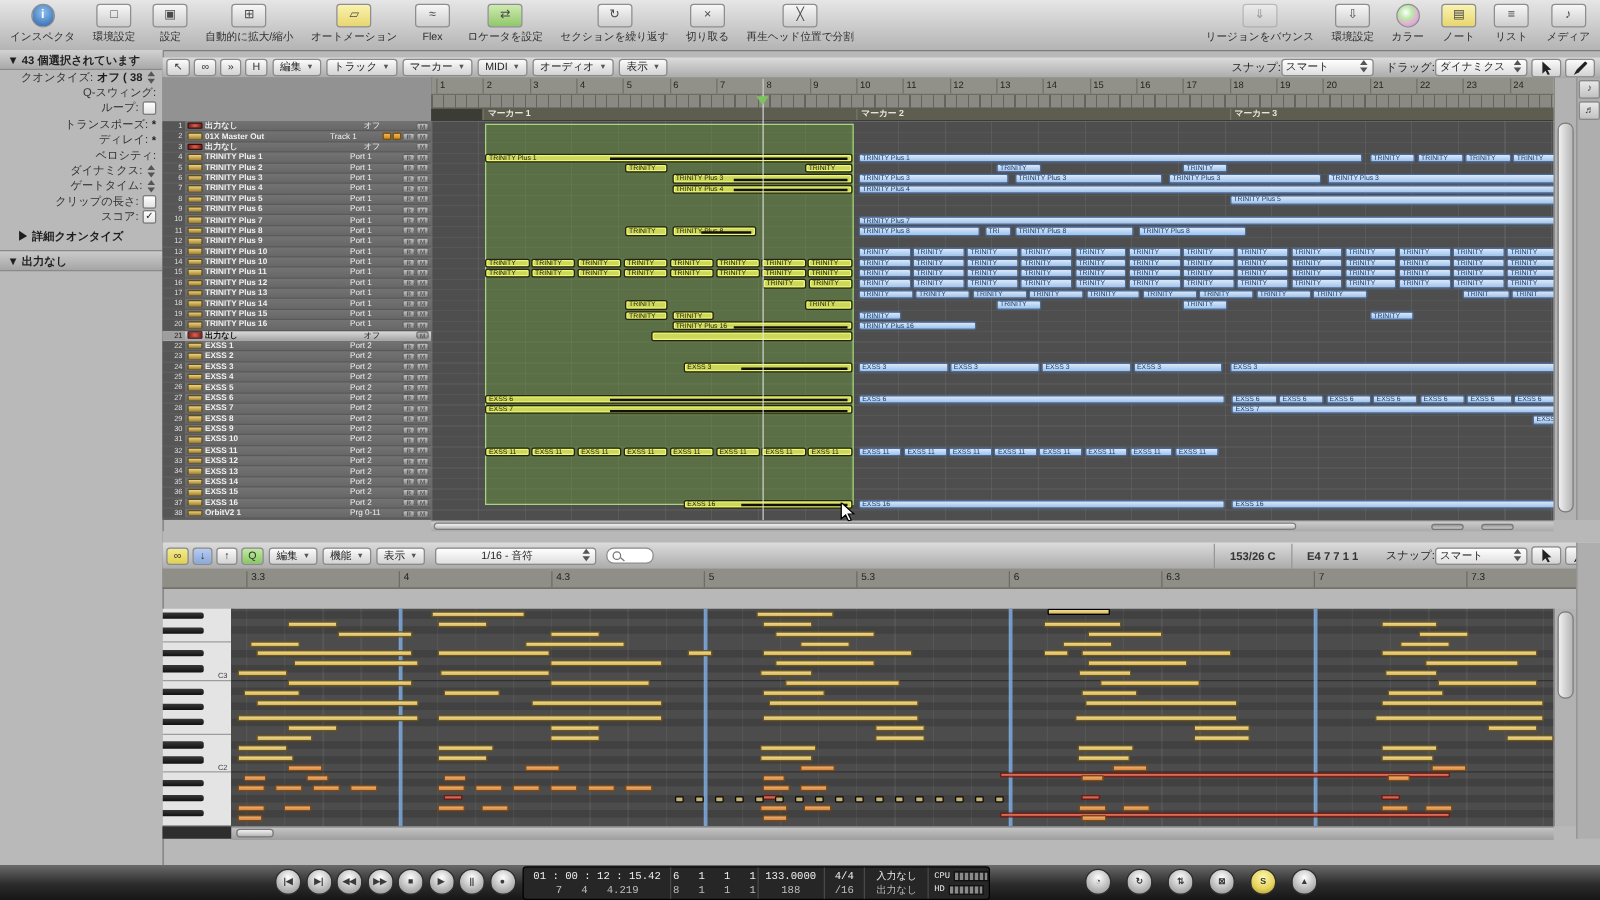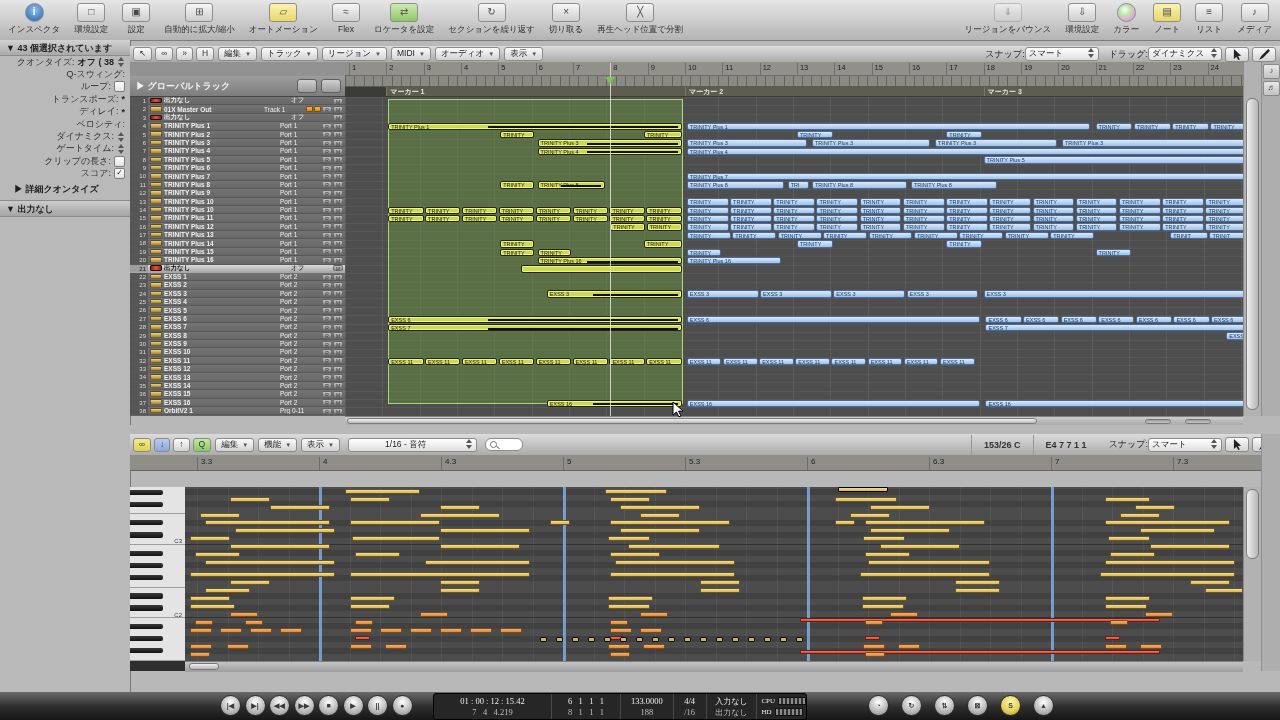--- a/index.html
+++ b/index.html
@@ -150,22 +150,22 @@
   .tab{width:105px;text-align:center;font-size:9.5px;line-height:20px;color:#1e1e1e;
        border-right:1px solid #949494;background:linear-gradient(#dadada,#b2b2b2);white-space:nowrap;overflow:hidden;}
   .tab.active{background:linear-gradient(#a2a2a2,#8f8f8f);box-shadow:inset 0 2px 4px rgba(0,0,0,.35);}
   
   #transport{position:absolute;left:0;top:692px;width:1280px;height:28px;
              background:linear-gradient(#6a6a6a,#2c2c2c 55%,#161616);}
   .tbtn{position:absolute;top:3px;width:21px;height:21px;border-radius:50%;
         background:radial-gradient(circle at 50% 32%,#ffffff,#bdbdbd 55%,#8a8a8a);
         border:1px solid #2e2e2e;color:#3a3a3a;font-size:7px;line-height:20px;text-align:center;font-weight:bold;box-sizing:border-box;}
   .tbtn.solo{background:radial-gradient(circle at 50% 32%,#fdf6b2,#e6d45e 55%,#a89428);}
-  #lcd{position:absolute;left:433px;top:1px;width:372px;height:25px;background:#262626;border:1px solid #000;
-       border-radius:3px;display:flex;color:#ededed;font-family:Liberation Serif, serif;font-size:8.5px;}
+  #lcd{position:absolute;left:418px;top:1px;width:372px;height:25px;background:#262626;border:1px solid #000;
+       border-radius:3px;display:flex;color:#ededed;font-family:Liberation Mono, monospace;font-size:8.5px;}
   .lcds{border-right:1px solid #484848;display:flex;flex-direction:column;justify-content:center;align-items:center;line-height:11px;box-sizing:border-box;}
   .lcds div{white-space:pre;}
   .meter{width:26px;height:6px;background:repeating-linear-gradient(to right,#8a8a8a 0 2px,#303030 2px 4px);border:1px solid #111;}
   .cpuline{display:flex;align-items:center;gap:3px;font-size:7px;}
 </style>
 </head>
 <body>
 
 <div id="screen">
   <div id="toolbar">
@@ -296,21 +296,21 @@
     <span id="atb-menus" style="display:flex;">
         <span class="menu">
           <span>編集</span>
           <i>▼</i>
         </span>
         <span class="menu">
           <span>トラック</span>
           <i>▼</i>
         </span>
         <span class="menu">
-          <span>リージョン</span>
+          <span>マーカー</span>
           <i>▼</i>
         </span>
         <span class="menu">
           <span>MIDI</span>
           <i>▼</i>
         </span>
         <span class="menu">
           <span>オーディオ</span>
           <i>▼</i>
         </span>
@@ -336,26 +336,20 @@
         </svg>
       </span>
     <span class="toolbtn" style="margin-right:4px;">
         <svg width="11" height="11" viewBox="0 0 12 12">
           <path d="M0,12 L2.5,7.5 L10,0 L12,2 L4.5,9.5 Z" fill="#222"></path>
         </svg>
       </span>
   </div>
 
   <div id="trkhdr"></div>
-  <div id="global">
-    <span>▶ グローバルトラック</span>
-    <span class="gspace"></span>
-    <span class="gbtn"></span>
-    <span class="gbtn" style="margin-right:4px;"></span>
-  </div>
 
   <div id="ruler-nums">
       <div class="rnum" style="left: 4px; width: 34.33px;">1</div>
       <div class="rnum" style="left: 41.33px; width: 34.33px;">2</div>
       <div class="rnum" style="left: 78.66px; width: 34.33px;">3</div>
       <div class="rnum" style="left: 115.99px; width: 34.33px;">4</div>
       <div class="rnum" style="left: 153.32px; width: 34.33px;">5</div>
       <div class="rnum" style="left: 190.65px; width: 34.33px;">6</div>
       <div class="rnum" style="left: 227.98px; width: 34.33px;">7</div>
       <div class="rnum" style="left: 265.31px; width: 34.33px;">8</div>

